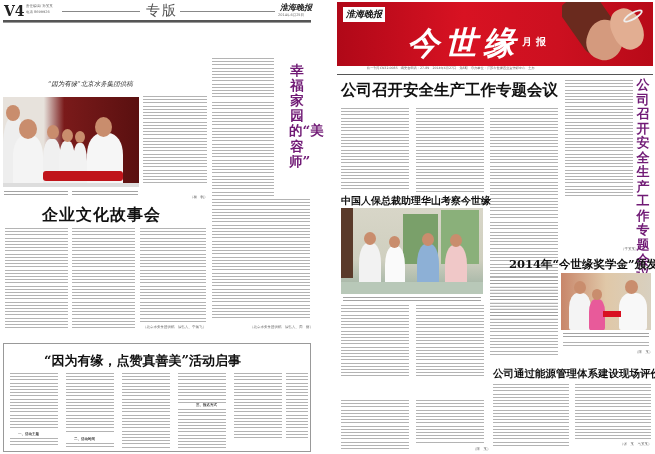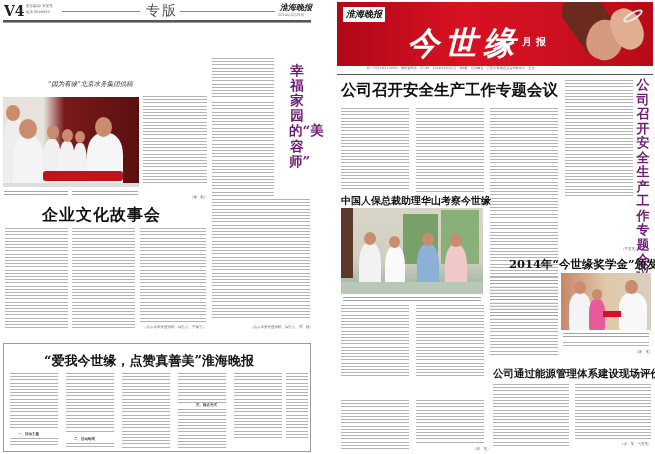--- a/index.html
+++ b/index.html
@@ -63,21 +63,21 @@
   <div class="smalltxt" style="left:250px;top:325px">（北京水务集团供稿　徐弘人、周　丽）</div>
   <div class="vhl" style="left:289px;top:63px;width:16px;font-size:13.5px;word-break:break-all">幸福家园的“美容师”</div>
 
   <div class="hl" style="left:42px;top:205px;font-size:16px">企业文化故事会</div>
   <div class="txt" style="left:5px;top:228px;width:63px;height:100px"></div>
   <div class="txt" style="left:72px;top:228px;width:63px;height:100px"></div>
   <div class="txt" style="left:140px;top:228px;width:66px;height:94px"></div>
   <div class="smalltxt" style="left:143px;top:325px">（北京水务集团供稿　徐弘人、李佩飞）</div>
 
   <div style="position:absolute;left:3px;top:343px;width:308px;height:109px;border:1px solid #999"></div>
-  <div class="hl" style="left:44px;top:352px;font-size:13px;letter-spacing:0">“爱我今世缘，点赞真善美”淮海晚报</div>
+  <div class="hl" style="left:44px;top:352px;font-size:13px;letter-spacing:0">“因为有缘，点赞真善美”活动启事</div>
   <div class="txt" style="left:10px;top:373px;width:48px;height:58px"></div>
   <div style="position:absolute;left:18px;top:432px;font:bold 3.5px 'DejaVu Sans',sans-serif;color:#333">一、活动主题</div>
   <div class="txt" style="left:10px;top:438px;width:48px;height:10px"></div>
   <div class="txt" style="left:66px;top:373px;width:48px;height:60px"></div>
   <div style="position:absolute;left:74px;top:437px;font:bold 3.5px 'DejaVu Sans',sans-serif;color:#333">二、活动时间</div>
   <div class="txt" style="left:66px;top:443px;width:48px;height:5px"></div>
   <div class="txt" style="left:122px;top:373px;width:48px;height:75px"></div>
   <div class="txt" style="left:178px;top:373px;width:48px;height:30px"></div>
   <div style="position:absolute;left:196px;top:403px;font:bold 3.5px 'DejaVu Sans',sans-serif;color:#333">三、报名方式</div>
   <div class="txt" style="left:178px;top:409px;width:48px;height:39px"></div>

